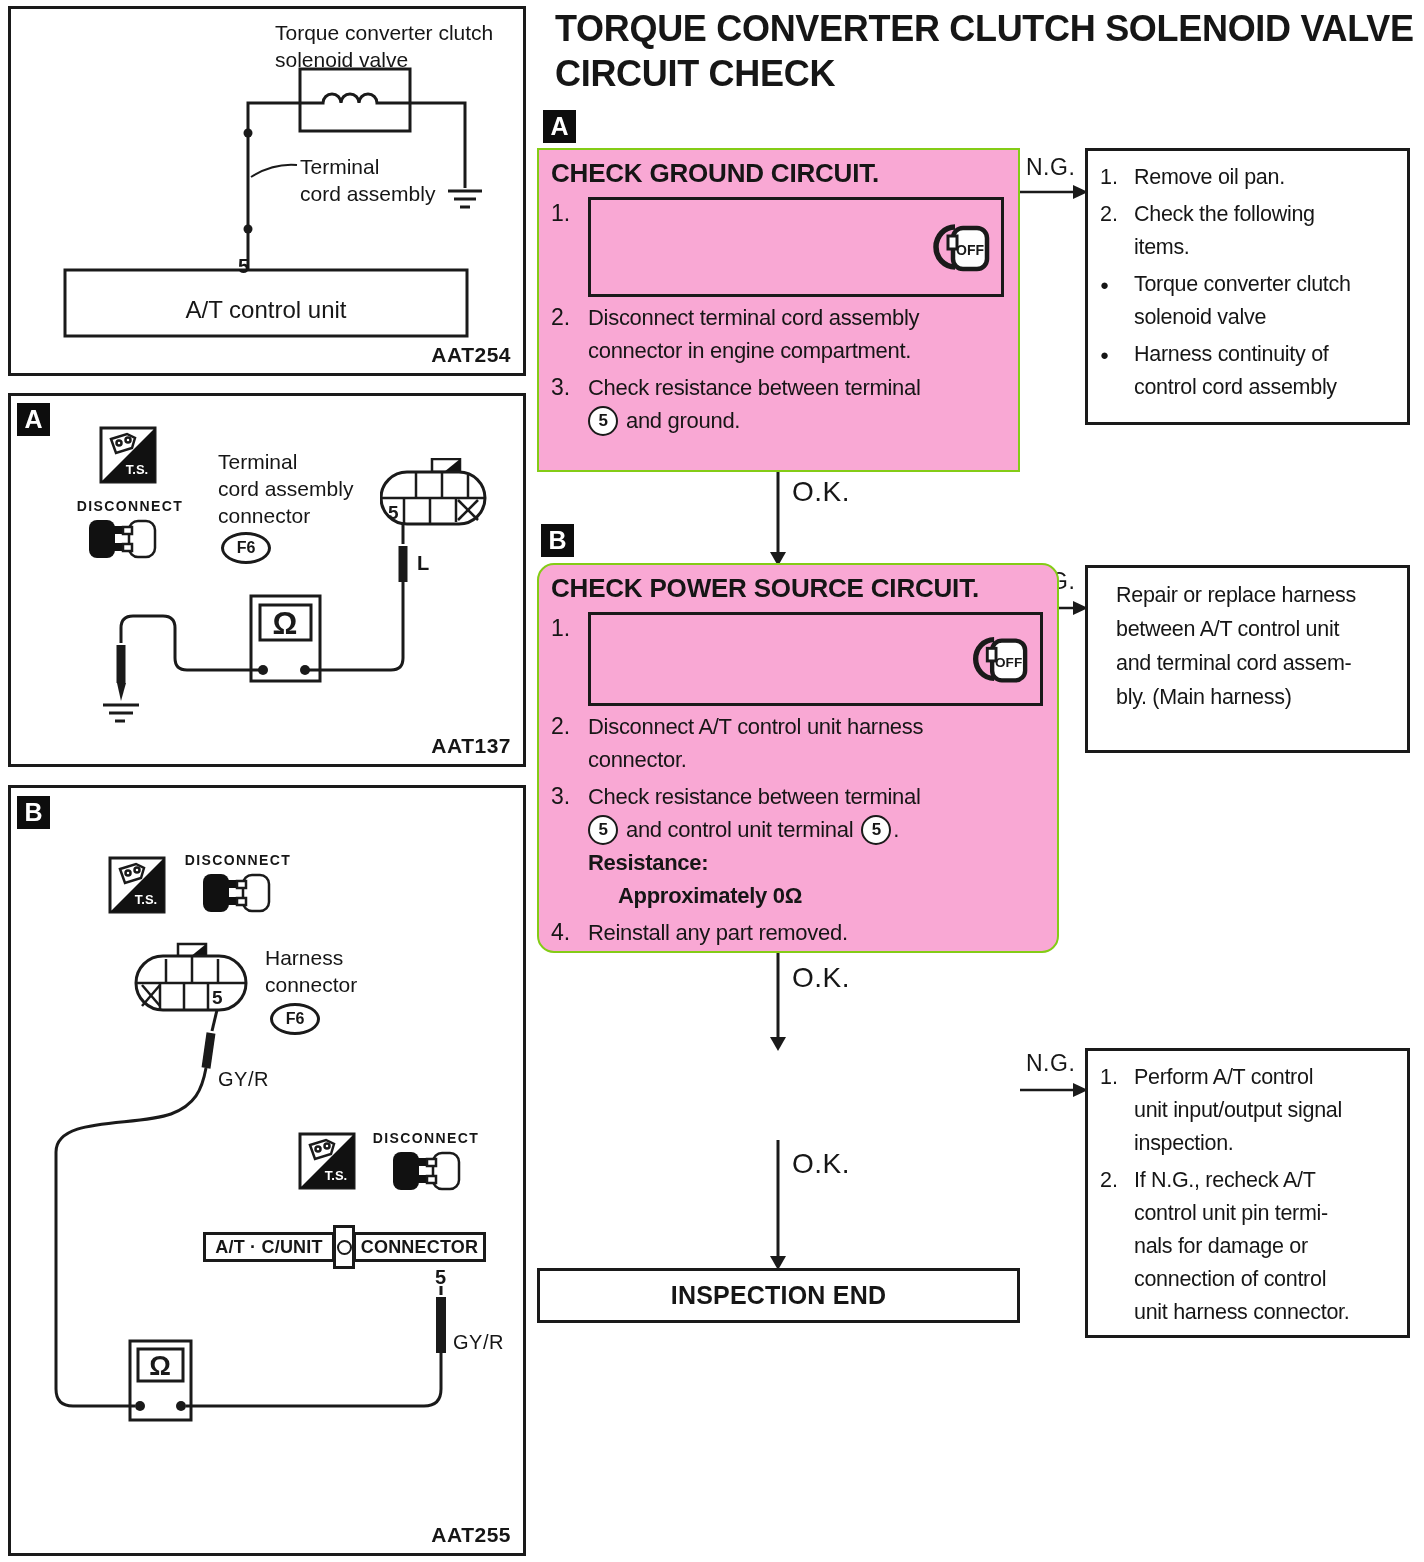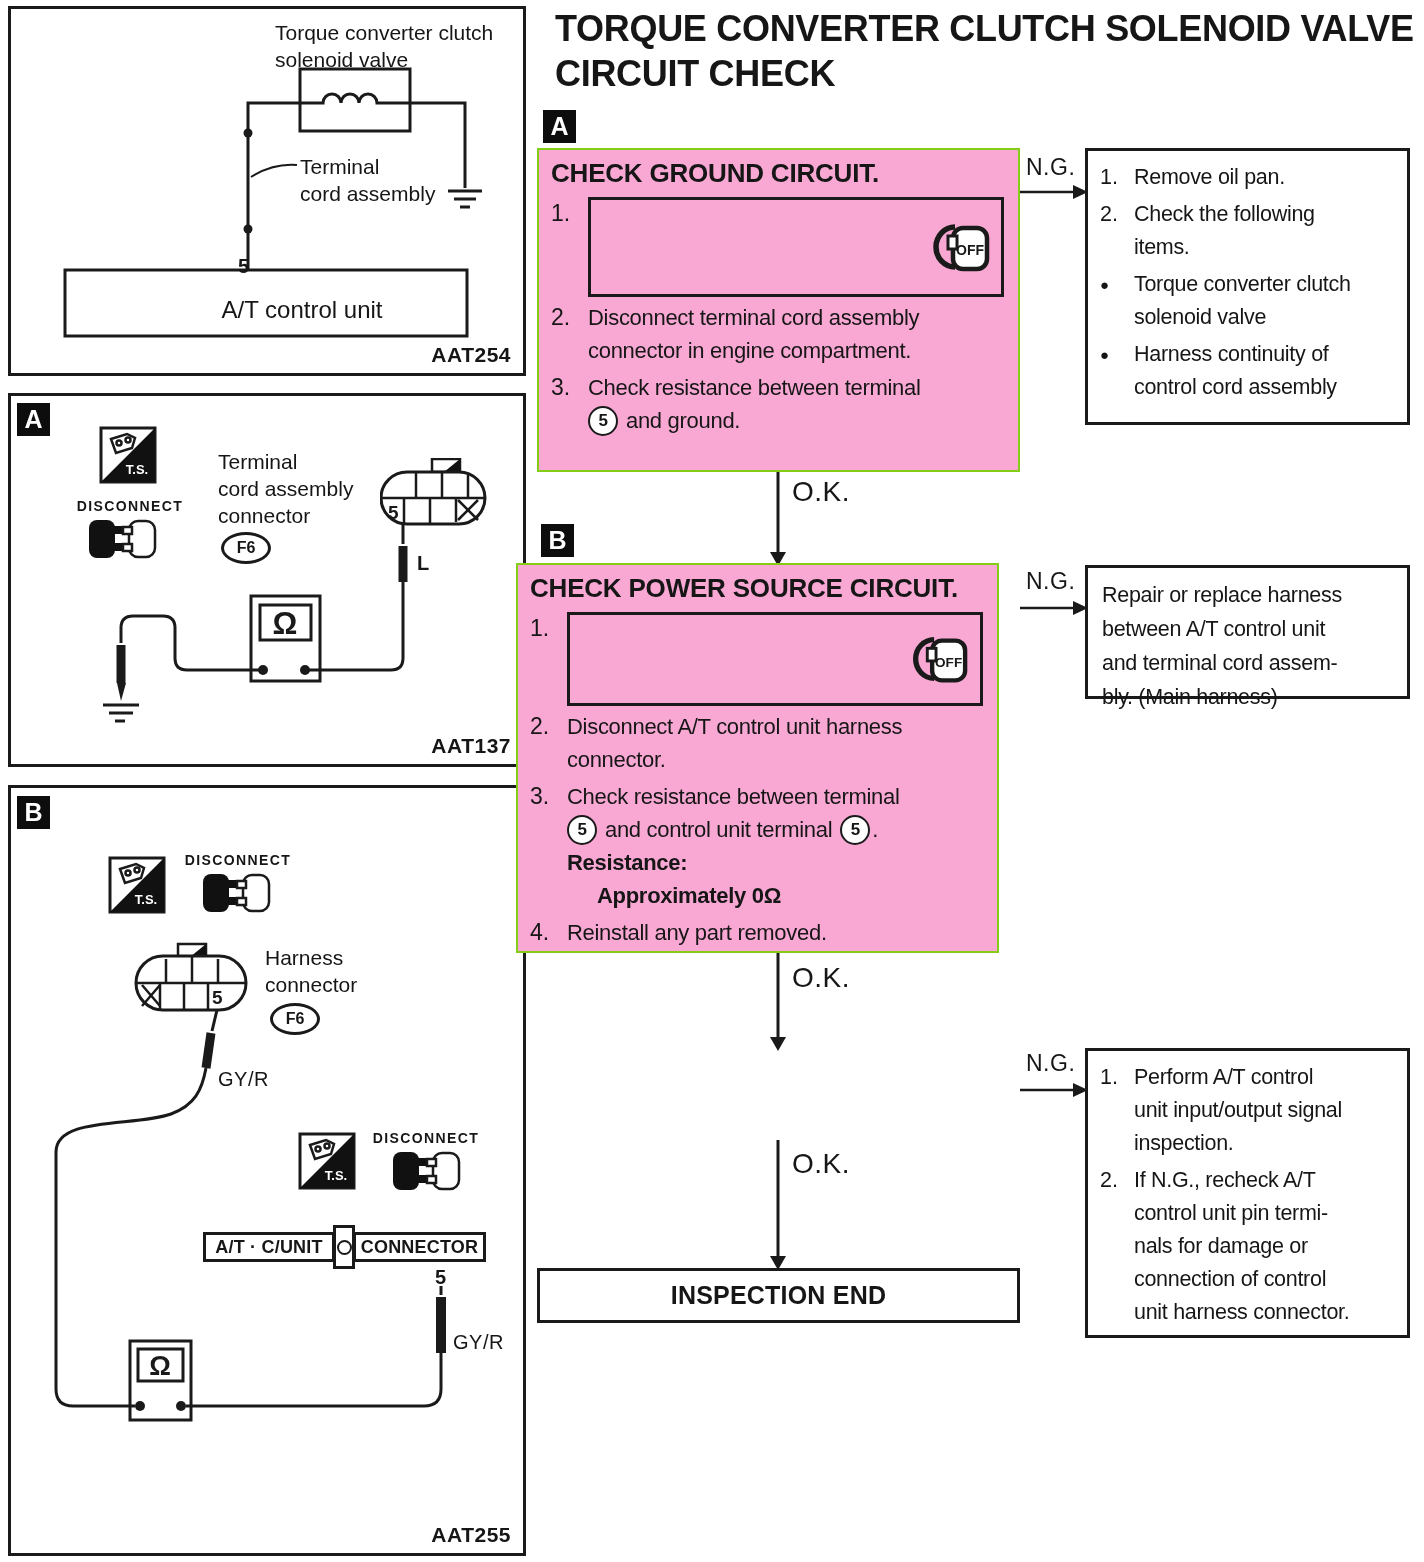--- a/index.html
+++ b/index.html
@@ -65,21 +65,21 @@
         <rect x="54" y="261" width="402" height="66"></rect>
       </g>
       <circle cx="237" cy="124" r="4.5" fill="#1a1a1a"></circle>
       <circle cx="237" cy="220" r="4.5" fill="#1a1a1a"></circle>
     </svg>
     <div class="dlabel" style="left:264px;top:10px;">Torque converter clutch
 solenoid valve</div>
     <div class="dlabel" style="left:289px;top:144px;">Terminal
 cord assembly</div>
     <div class="pinlabel" style="left:227px;top:246px;">5</div>
-    <div class="dlabel" style="left:54px;top:287px;width:402px;text-align:center;font-size:24px;margin-left:36px;">A/T control unit</div>
+    <div class="dlabel" style="left:54px;top:287px;width:402px;text-align:center;font-size:24px;">A/T control unit</div>
     <div class="figid">AAT254</div>
   </div>
 
   <div class="panel" style="top:393px;width:518px;height:374px;">
     <div class="marker" style="left:6px;top:7px;">A</div>
 
     <svg class="abs" style="left:0;top:0;" width="512" height="368" viewBox="0 0 512 368">
       <g stroke="#1a1a1a" stroke-width="3" fill="none">
         <path d="M392 127 V148 M392 186 V262 Q392 274 380 274 H294"></path>
         <path d="M252 274 H176 Q164 274 164 262 V232 Q164 220 152 220 H122 Q110 220 110 232 V247"></path>
@@ -317,21 +317,21 @@
 solenoid valve</div>
     </div>
     <div class="step">
       <div class="stepnum" style="font-size:15px;">●</div>
       <div class="steptext">Harness continuity of
 control cord assembly</div>
     </div>
   </div>
 
   <div class="marker" style="left:541px;top:524px;">B</div>
-  <div class="fbox" style="left:516px;top:563px;width:483px;height:390px;">
+  <div class="fbox" style="left:537px;top:563px;width:522px;height:390px;border-radius:17px;">
     <div class="fbox-title">CHECK POWER SOURCE CIRCUIT.</div>
     <div class="step">
       <div class="stepnum">1.</div>
       <div class="keyframe" style="height:88px;">
         <svg width="86" height="64" viewBox="0 0 86 66">
           <path d="M40 13 A19 20 0 1 0 40 53" fill="none" stroke="#1a1a1a" stroke-width="5.5"></path>
           <rect x="38" y="14" width="34" height="41" rx="10" fill="#fff" stroke="#1a1a1a" stroke-width="4.5"></rect>
           <rect x="33" y="22" width="9" height="13" fill="#fff" stroke="#1a1a1a" stroke-width="3"></rect>
           <text x="55" y="41" text-anchor="middle" font-size="14" font-weight="bold" fill="#1a1a1a">OFF</text>
         </svg>
@@ -355,21 +355,21 @@
         <div class="steptext bold">Resistance:</div>
         <div class="steptext bold" style="padding-left:30px;">Approximately 0Ω</div>
       </div>
     </div>
     <div class="step">
       <div class="stepnum">4.</div>
       <div class="steptext">Reinstall any part removed.</div>
     </div>
   </div>
 
-  <div class="ngbox" style="left:1085px;top:565px;width:325px;height:134px;padding:10px 6px 10px 14px;">
+  <div class="ngbox" style="left:1085px;top:565px;width:325px;height:188px;padding:10px 6px 10px 28px;">
     <div class="steptext" style="font-size:21.5px;line-height:34px;">Repair or replace harness
 between A/T control unit
 and terminal cord assem-
 bly. (Main harness)</div>
   </div>
 
 
   <div class="ngbox" style="left:1085px;top:1048px;width:325px;height:290px;">
     <div class="step">
       <div class="stepnum">1.</div>

